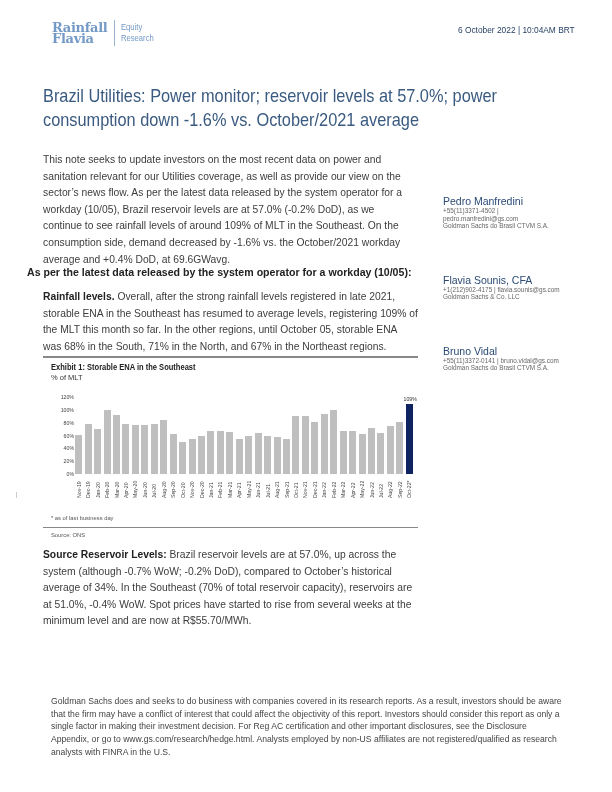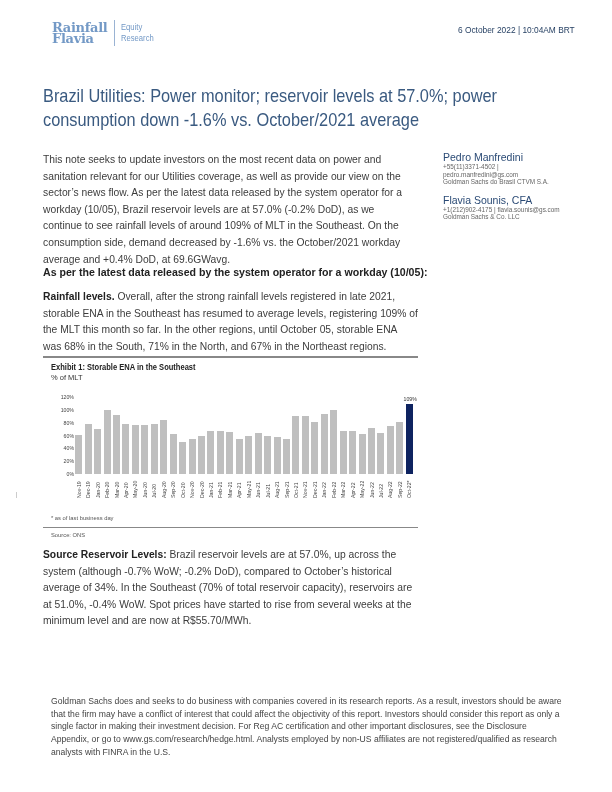--- a/index.html
+++ b/index.html
@@ -5,24 +5,24 @@
   html, body { margin: 0; padding: 0; background: #ffffff; }
   body { width: 612px; height: 792px; position: relative; overflow: hidden; font-family: "Liberation Sans", sans-serif; color: #333; }
   .logo { position: absolute; left: 52px; top: 20px; display: flex; align-items: center; }
   .logo-gs { font-family: "DejaVu Serif", serif; font-weight: bold; color: #7399c6; font-size: 13px; line-height: 11px; letter-spacing: -0.3px; }
   .logo-sep { width: 1px; height: 26px; background: #9ab3d3; margin: 0 6px 0 7px; }
   .logo-er { font-family: "Liberation Sans Narrow", "Liberation Sans", sans-serif; color: #7399c6; font-size: 9px; line-height: 11px; transform: scaleX(0.85); transform-origin: left; }
   .dateline { position: absolute; right: 37px; top: 24px; font-size: 9.5px; color: #1f3a5e; transform: scaleX(0.88); transform-origin: right; white-space: nowrap; }
   .title { position: absolute; left: 43px; top: 84px; width: 520px; font-size: 19px; line-height: 24px; color: #3a5a80; transform: scaleX(0.86); transform-origin: left; width: 600px; }
   .intro { position: absolute; left: 43px; top: 152px; width: 370px; font-size: 10.3px; line-height: 16.6px; color: #3c3c3c; }
   .authors { position: absolute; left: 443px; top: 151px; width: 160px; }
-  .author { margin-bottom: 8px; }
+  .author { margin-bottom: 8px; margin-top: 44px; }
   .author-name { font-size: 10.5px; color: #2a4a75; font-weight: normal; line-height: 12px; }
   .author-line { font-size: 6.4px; color: #666; line-height: 7.5px; }
-  .lead { position: absolute; left: 43px; top: 266px; font-size: 10.6px; font-weight: bold; color: #222; white-space: nowrap; }
+  .lead { position: absolute; left: 27px; top: 266px; font-size: 10.6px; font-weight: bold; color: #222; white-space: nowrap; }
   .rain { position: absolute; left: 43px; top: 289px; width: 375px; font-size: 10.3px; line-height: 16.6px; color: #3c3c3c; }
   .rain b, .power b { color: #222; }
   .rule { position: absolute; left: 43px; height: 1.5px; background: #888; }
   .ex-title { position: absolute; left: 51px; top: 363px; font-size: 8.2px; font-weight: bold; color: #222; transform: scaleX(0.92); transform-origin: left; white-space: nowrap; }
   .ex-sub { position: absolute; left: 51px; top: 373px; font-size: 7.5px; color: #333; }
   .chart { position: absolute; left: 50px; top: 390px; width: 370px; height: 110px; }
   .ytick { position: absolute; left: 4px; width: 20px; text-align: right; font-size: 5.2px; color: #444; }
   .bar { position: absolute; bottom: 0; width: 7px; background: #bfbfbf; }
   .bar.hl { background: #0e2360; }
   .xlab { position: absolute; font-size: 5.2px; color: #444; transform: rotate(-90deg); transform-origin: left top; white-space: nowrap; }
@@ -58,20 +58,25 @@
   <div class="author">
     <div class="author-name">Pedro Manfredini</div>
     <div class="author-line">+55(11)3371-4502 |</div>
     <div class="author-line">pedro.manfredini@gs.com</div>
     <div class="author-line">Goldman Sachs do Brasil CTVM S.A.</div>
   </div>
   <div class="author">
     <div class="author-name">Flavia Sounis, CFA</div>
     <div class="author-line">+1(212)902-4175 | flavia.sounis@gs.com</div>
     <div class="author-line">Goldman Sachs &amp; Co. LLC</div>
+  </div>
+  <div class="author">
+    <div class="author-name">Bruno Vidal</div>
+    <div class="author-line">+55(11)3372-0141 | bruno.vidal@gs.com</div>
+    <div class="author-line">Goldman Sachs do Brasil CTVM S.A.</div>
   </div>
 </div>
 
 <div class="lead">As per the latest data released by the system operator for a workday (10/05):</div>
 
 <div class="rain"><b>Rainfall levels.</b><span> Overall, after the strong rainfall levels registered in late 2021, storable ENA in the Southeast has resumed to average levels, registering 109% of the MLT this month so far. In the other regions, until October 05, storable ENA was 68% in the South, 71% in the North, and 67% in the Northeast regions.</span></div>
 
 <div class="rule" style="top:356px; width:375px;"></div>
 
 <div class="ex-title">Exhibit 1: Storable ENA in the Southeast</div>

